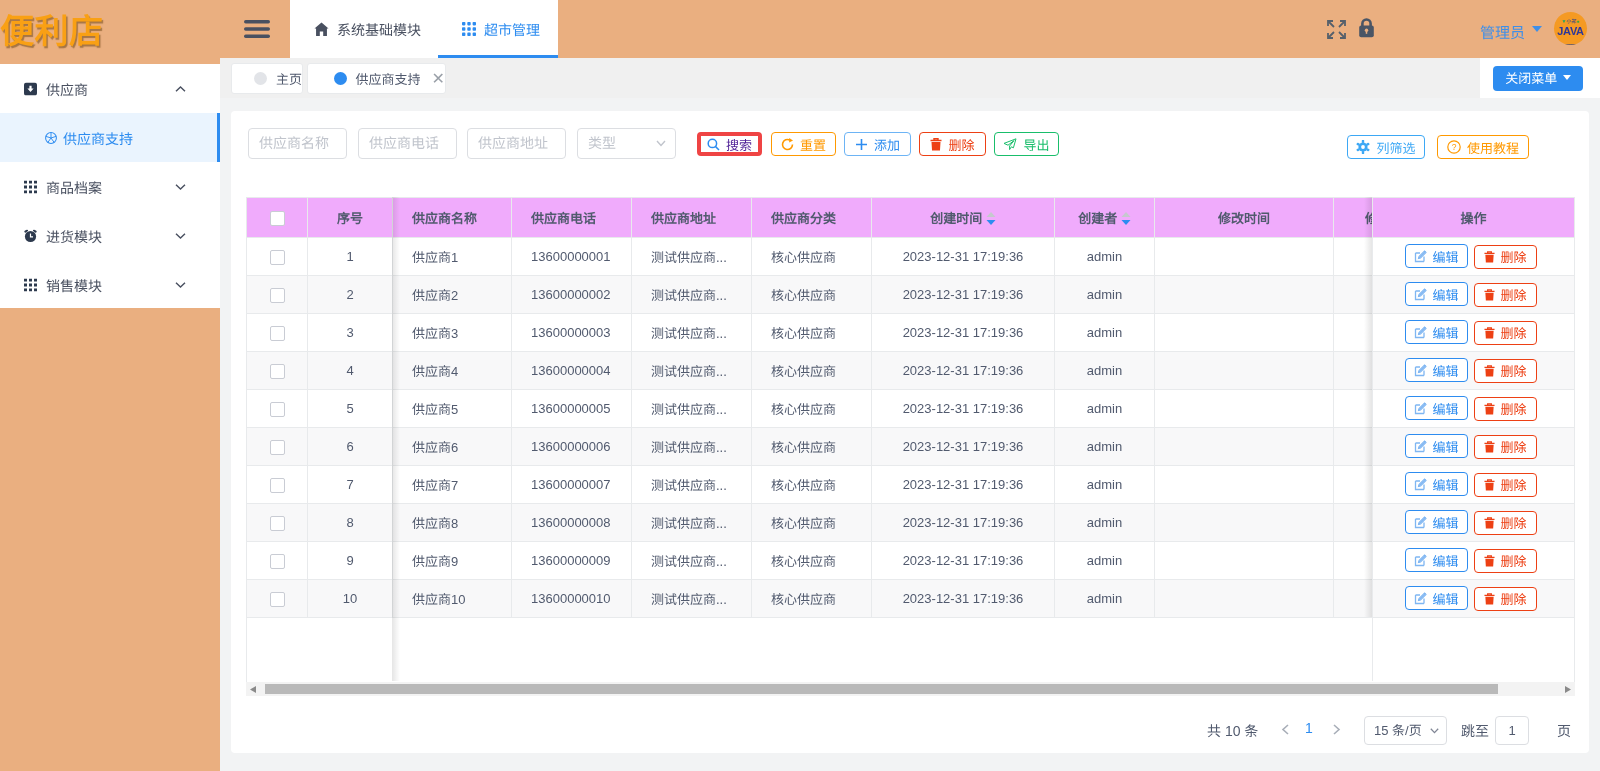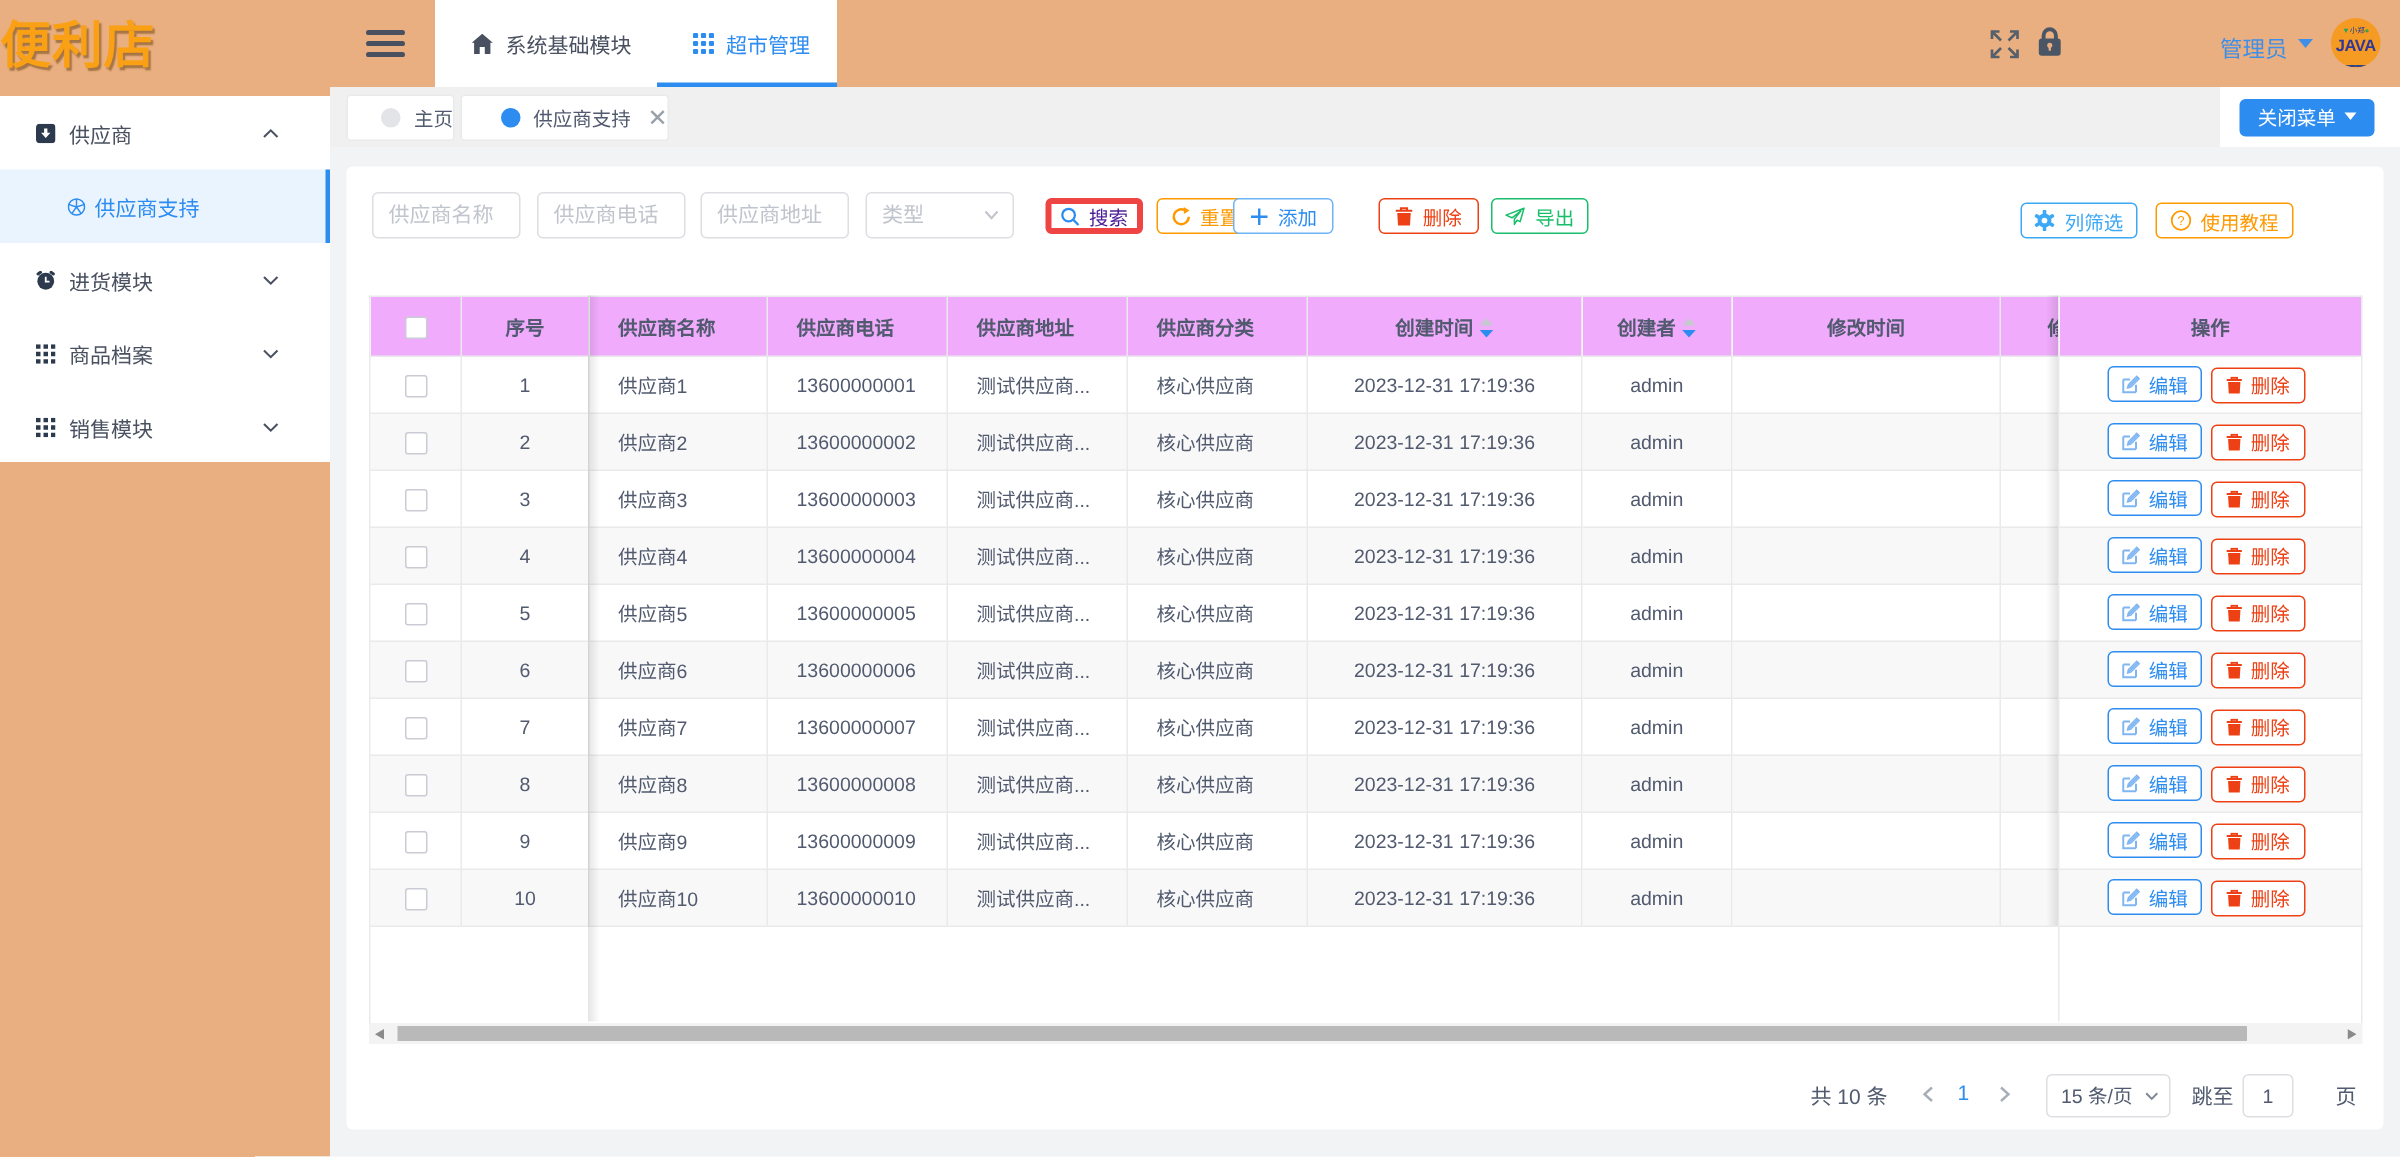--- a/index.html
+++ b/index.html
@@ -158,45 +158,45 @@
           <circle cx="7" cy="7" r="6.3" stroke="#2d8cf0" stroke-width="1.2" fill="none"></circle>
           <g stroke="#2d8cf0" stroke-width="1.1">
             <path d="M7 7 L7 0.7 M7 7 L13.2 5 M7 7 L10.8 12.3 M7 7 L3.2 12.3 M7 7 L0.8 5"></path>
           </g>
         </svg>
         <span class="mtxt">供应商支持</span>
         <div class="bluebar"></div>
       </div>
       <div class="mitem">
         <svg class="mi" viewBox="0 0 13 13">
-          <circle cx="6.5" cy="7" r="5.6" fill="#2d3a4e"></circle>
-          <rect x="0.2" y="0.6" width="4" height="2" rx="1" fill="#2d3a4e" transform="rotate(-35 2.2 1.6)"></rect>
-          <rect x="8.8" y="0.6" width="4" height="2" rx="1" fill="#2d3a4e" transform="rotate(35 10.8 1.6)"></rect>
-          <path d="M6.5 4 L6.5 7.3 L9 7.3" stroke="#fff" stroke-width="1.2" fill="none"></path>
-        </svg>
-        <span class="mtxt">进货模块</span>
-        <svg class="chev" width="11" height="7" viewBox="0 0 11 7" style="transform:translateY(-50%);">
-            <path d="M1 1.2 L5.5 5.6 L10 1.2" stroke="#495060" stroke-width="1.4" fill="none"></path>
-          </svg>
-      </div>
-      <div class="mitem">
-        <svg class="mi" viewBox="0 0 13 13">
           <g fill="#2d3a4e">
             <rect x="0" y="0" width="3" height="3"></rect>
               <rect x="5" y="0" width="3" height="3"></rect>
               <rect x="10" y="0" width="3" height="3"></rect>
             <rect x="0" y="5" width="3" height="3"></rect>
               <rect x="5" y="5" width="3" height="3"></rect>
               <rect x="10" y="5" width="3" height="3"></rect>
             <rect x="0" y="10" width="3" height="3"></rect>
               <rect x="5" y="10" width="3" height="3"></rect>
               <rect x="10" y="10" width="3" height="3"></rect>
           </g>
         </svg>
         <span class="mtxt">商品档案</span>
+        <svg class="chev" width="11" height="7" viewBox="0 0 11 7" style="transform:translateY(-50%);">
+            <path d="M1 1.2 L5.5 5.6 L10 1.2" stroke="#495060" stroke-width="1.4" fill="none"></path>
+          </svg>
+      </div>
+      <div class="mitem">
+        <svg class="mi" viewBox="0 0 13 13">
+          <circle cx="6.5" cy="7" r="5.6" fill="#2d3a4e"></circle>
+          <rect x="0.2" y="0.6" width="4" height="2" rx="1" fill="#2d3a4e" transform="rotate(-35 2.2 1.6)"></rect>
+          <rect x="8.8" y="0.6" width="4" height="2" rx="1" fill="#2d3a4e" transform="rotate(35 10.8 1.6)"></rect>
+          <path d="M6.5 4 L6.5 7.3 L9 7.3" stroke="#fff" stroke-width="1.2" fill="none"></path>
+        </svg>
+        <span class="mtxt">进货模块</span>
         <svg class="chev" width="11" height="7" viewBox="0 0 11 7" style="transform:translateY(-50%);">
             <path d="M1 1.2 L5.5 5.6 L10 1.2" stroke="#495060" stroke-width="1.4" fill="none"></path>
           </svg>
       </div>
       <div class="mitem">
         <svg class="mi" viewBox="0 0 13 13">
           <g fill="#2d3a4e">
             <rect x="0" y="0" width="3" height="3"></rect>
               <rect x="5" y="0" width="3" height="3"></rect>
               <rect x="10" y="0" width="3" height="3"></rect>
@@ -240,21 +240,21 @@
     <div class="btn" style="left:466px;width:65px;border:4px solid #ef4444;color:#4c1d95;">
       <svg width="13" height="13" viewBox="0 0 13 13">
             <circle cx="5.4" cy="5.4" r="4.2" stroke="#2d8cf0" stroke-width="1.5" fill="none"></circle>
             <path d="M8.6 8.6 L12 12" stroke="#2d8cf0" stroke-width="1.5"></path>
           </svg>搜索</div>
     <div class="btn" style="left:540px;width:65px;border:1px solid #ff9900;color:#ff9900;">
       <svg width="13" height="13" viewBox="0 0 13 13">
             <path d="M11.5 6.5 A5 5 0 1 1 8.8 2.05" stroke="#ff9900" stroke-width="1.6" fill="none"></path>
             <path d="M8.2 0 L12 2.4 L8.2 4.6 Z" fill="#ff9900"></path>
           </svg>重置</div>
-    <div class="btn" style="left:591px;width:67px;border:1px solid #6db4f5;color:#2d8cf0;">
+    <div class="btn" style="left:613px;width:67px;border:1px solid #6db4f5;color:#2d8cf0;">
       <svg width="13" height="13" viewBox="0 0 13 13">
             <path d="M6.5 1 L6.5 12 M1 6.5 L12 6.5" stroke="#2d8cf0" stroke-width="1.6"></path>
           </svg>添加</div>
     <div class="btn" style="left:688px;width:67px;border:1px solid #ed4014;color:#ed4014;">
       <svg width="12" height="13" viewBox="0 0 12 13">
             <path d="M0.5 2.5 L11.5 2.5 M4 2.2 L4 0.8 L8 0.8 L8 2.2" stroke="#ed4014" stroke-width="1.4" fill="none"></path>
             <path d="M1.5 4 L10.5 4 L10 12.4 L2 12.4 Z" fill="#ed4014"></path>
           </svg>删除</div>
     <div class="btn" style="left:763px;width:65px;border:1px solid #19be6b;color:#19be6b;">
       <svg width="14" height="13" viewBox="0 0 14 13">

